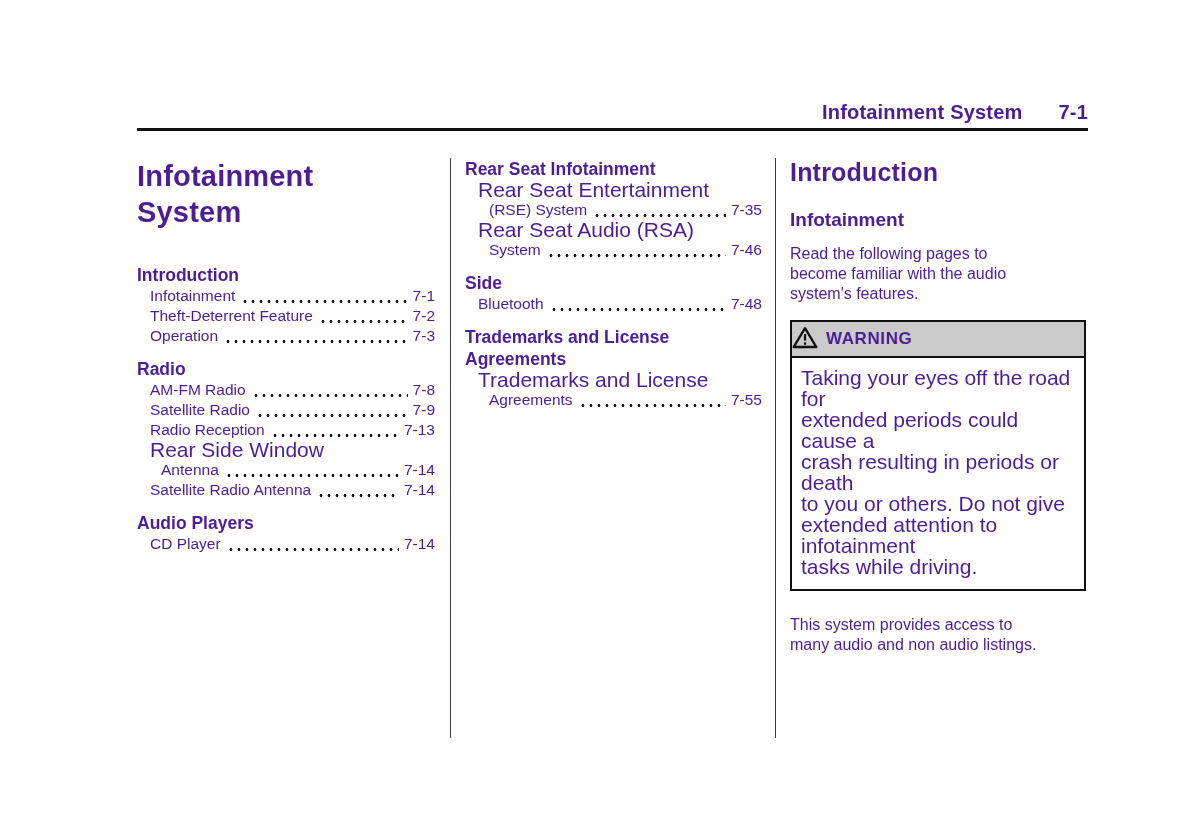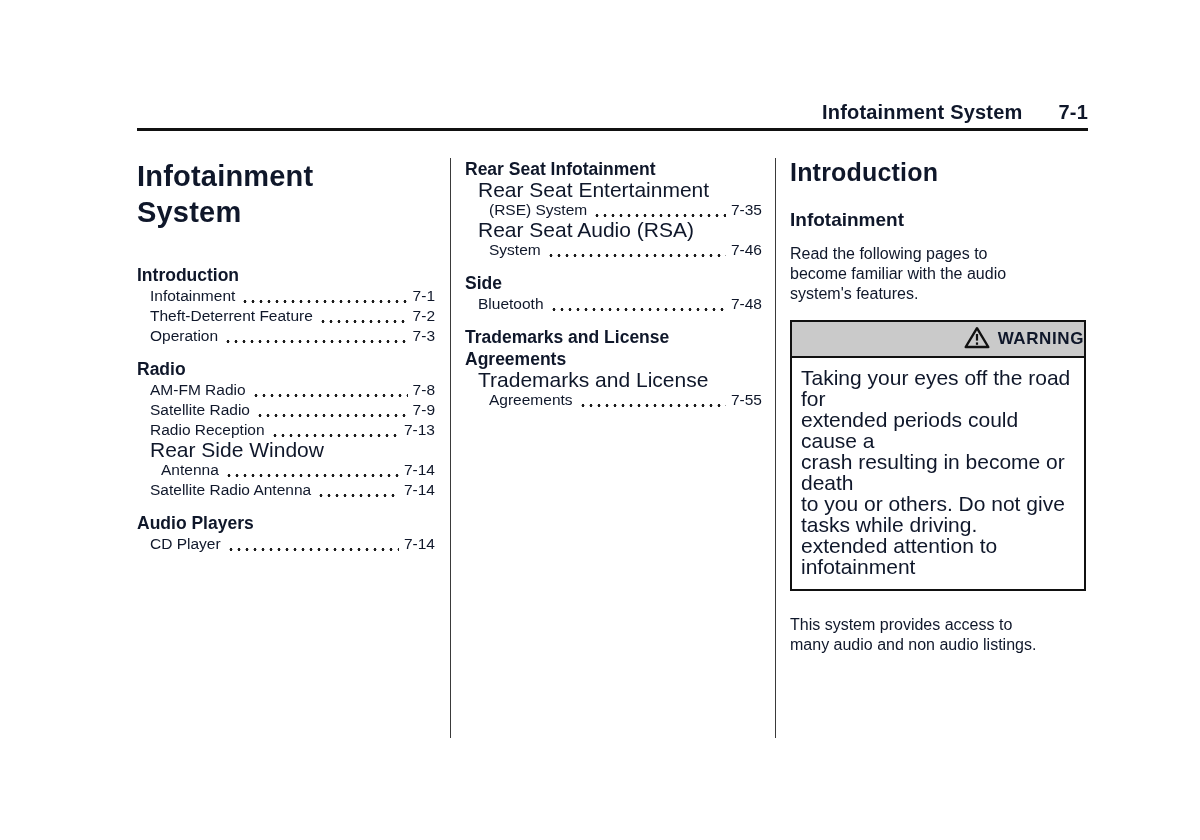--- a/index.html
+++ b/index.html
@@ -3,21 +3,21 @@
 <meta charset="utf-8">
 <style>
   * { margin: 0; padding: 0; box-sizing: border-box; }
   html, body { background: #e8e8e8; }
   .page {
     position: relative;
     width: 1200px;
     height: 840px;
     background: #ffffff;
     font-family: "Liberation Sans", sans-serif;
-    color: #0f172a;
+    color: #4c1d95;
     overflow: hidden;
   }
   
   .running-head {
     position: absolute;
     top: 101px;
     right: 112px;
     display: flex;
     align-items: baseline;
     gap: 36px;
@@ -113,21 +113,21 @@
     margin-top: 16px;
     border: 2px solid #111;
     width: 296px;
   }
   .warning-header {
     background: #cacaca;
     border-bottom: 2px solid #111;
     height: 36px;
     display: flex;
     align-items: center;
-    justify-content: flex-end;
+    justify-content: flex-start;
     gap: 8px;
   }
   .warning-header .warn-label {
     font-size: 17px;
     font-weight: bold;
     letter-spacing: 0.6px;
   }
   .warning-body {
     padding: 9px 9px 12px 9px;
     font-size: 21px;
@@ -285,24 +285,24 @@
             <path d="M13 2.2 L24.3 21 H1.7 Z" fill="none" stroke="#111" stroke-width="2.4" stroke-linejoin="round"></path>
             <rect x="11.9" y="8" width="2.2" height="6.6" fill="#111"></rect>
             <rect x="11.9" y="16.4" width="2.2" height="2.4" fill="#111"></rect>
           </svg>
         </span>
         <span class="warn-label">WARNING</span>
       </div>
       <div class="warning-body">
         <div>Taking your eyes off the road for</div>
         <div>extended periods could cause a</div>
-        <div>crash resulting in become or death</div>
+        <div>crash resulting in periods or death</div>
         <div>to you or others. Do not give</div>
+        <div>extended attention to infotainment</div>
         <div>tasks while driving.</div>
-        <div>extended attention to infotainment</div>
       </div>
     </div>
 
     <div class="body-par closing-par">
       <div>This system provides access to</div>
       <div>many audio and non audio listings.</div>
     </div>
   </div>
 
 </div>

